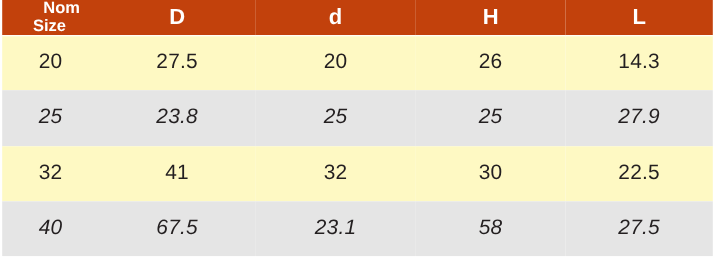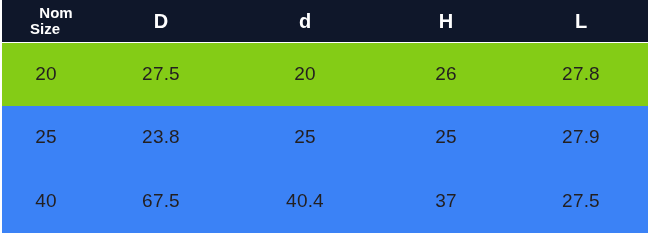--- a/index.html
+++ b/index.html
@@ -25,22 +25,22 @@
 
   table.dim-table {
     width: 100%;
     height: 233px;
     border-collapse: collapse;
     table-layout: fixed;
   }
 
   
   thead tr.header-row {
-    height: 42px;
-    background: #0f172a;
+    height: 32px;
+    background: #c2410c;
   }
   thead th {
     color: #ffffff;
     font-weight: bold;
     font-size: 20px;
     text-align: center;
     vertical-align: middle;
     padding: 0;
     border: 0;
     line-height: 1.0;
@@ -67,22 +67,22 @@
 
   
   tbody tr.data-row:first-child td {
     border-top: 1px solid #ffffff;
   }
 
   
   tbody tr.data-row {
     height: 31.8px;
   }
-  tbody tr.row-blue  { background: #84cc16; }
-  tbody tr.row-peach { background: #3b82f6; }
+  tbody tr.row-blue  { background: #fef9c3; }
+  tbody tr.row-peach { background: #e5e5e5; font-style: italic; }
 
   tbody td {
     color: #231F20;
     font-size: 19px;
     font-weight: normal;
     text-align: center;
     vertical-align: middle;
     padding: 0;
     border: 0;
     letter-spacing: 0.2px;
@@ -120,31 +120,38 @@
         <th>H</th>
         <th>L</th>
       </tr>
     </thead>
     <tbody>
       <tr class="data-row row-blue">
         <td>20</td>
         <td>27.5</td>
         <td>20</td>
         <td>26</td>
-        <td>27.8</td>
+        <td>14.3</td>
       </tr>
       <tr class="data-row row-peach">
         <td>25</td>
         <td>23.8</td>
         <td>25</td>
         <td>25</td>
         <td>27.9</td>
       </tr>
+      <tr class="data-row row-blue">
+        <td>32</td>
+        <td>41</td>
+        <td>32</td>
+        <td>30</td>
+        <td>22.5</td>
+      </tr>
       <tr class="data-row row-peach">
         <td>40</td>
         <td>67.5</td>
-        <td>40.4</td>
-        <td>37</td>
+        <td>23.1</td>
+        <td>58</td>
         <td>27.5</td>
       </tr>
     </tbody>
   </table>
 </div>
 
 </body></html>

